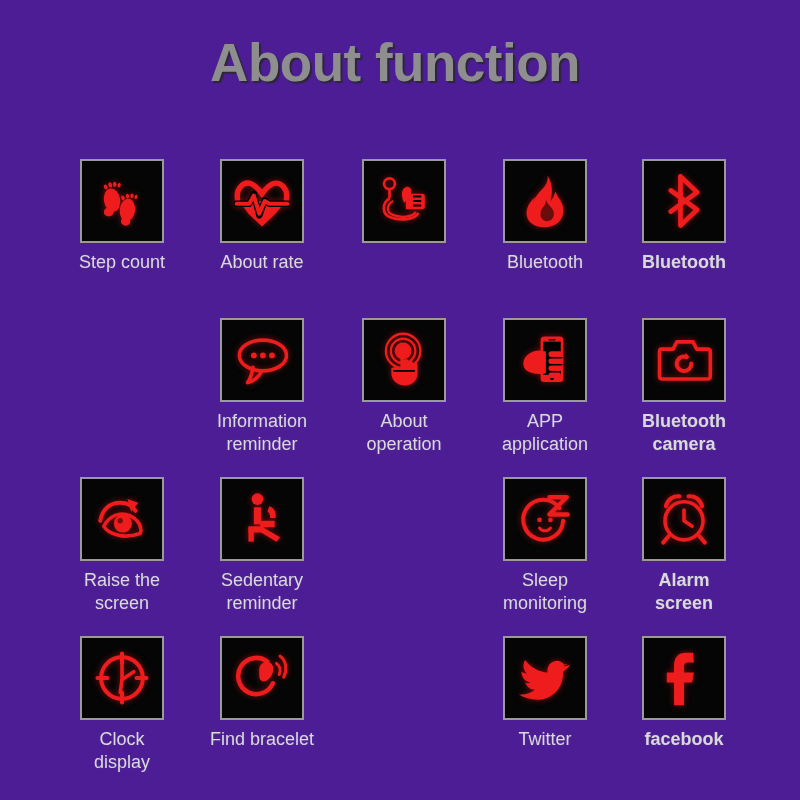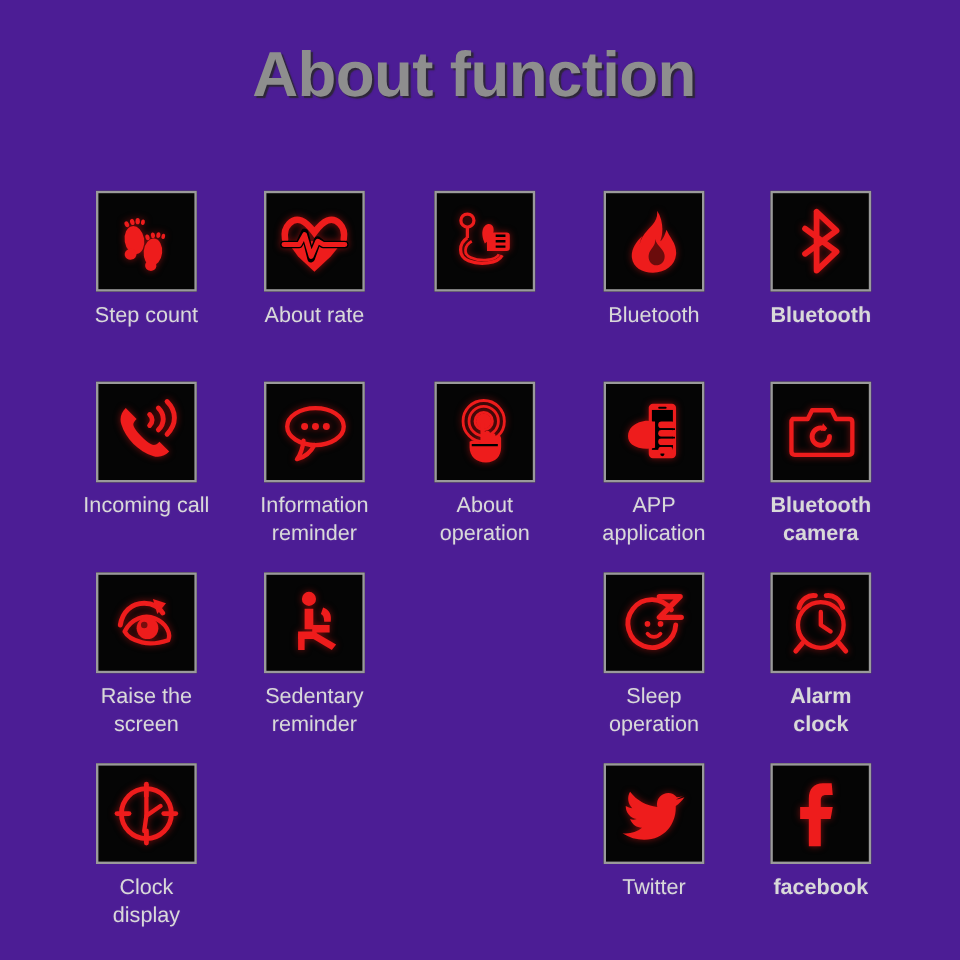--- a/index.html
+++ b/index.html
@@ -166,34 +166,20 @@
           <svg width="56" height="56" viewBox="0 0 64 64">
             <path d="M28 4 L28 60 L47 42 L17 20 M17 44 L47 22 L28 4" fill="none" stroke="#ee1c1c" stroke-width="5.5" stroke-linejoin="round" stroke-linecap="round"></path>
           </svg>
         </div>
         <div class="label">Bluetooth</div>
       </div>
     </div>
 
     <div class="row">
 
-      <div class="cell c0">
-        <div class="icon-box">
-          <svg width="58" height="58" viewBox="0 0 64 64">
-            <path d="M13 10 C9 14 7 19 9 25 C13 38 25 50 38 54 C44 56 49 54 53 50
-                     L44 41 C41 44 39 45 36 43 C31 40 24 33 21 28 C19 25 20 23 23 20 Z" fill="#ee1c1c"></path>
-            <g fill="none" stroke="#ee1c1c" stroke-width="4.5" stroke-linecap="round">
-              <path d="M35 26 C38 23 38 19 35 16"></path>
-              <path d="M43 30 C49 24 49 16 43 10"></path>
-              <path d="M51 34 C60 25 60 13 51 4"></path>
-            </g>
-          </svg>
-        </div>
-        <div class="label">Incoming call</div>
-      </div>
 
       <div class="cell c1">
         <div class="icon-box">
           <svg width="58" height="58" viewBox="0 0 64 64">
             <ellipse cx="33" cy="27" rx="26" ry="17" fill="none" stroke="#ee1c1c" stroke-width="4"></ellipse>
             <path d="M22 40 C21 48 19 53 16 57 C24 55 29 50 32 44" fill="none" stroke="#ee1c1c" stroke-width="4" stroke-linejoin="round" stroke-linecap="round"></path>
             <g fill="#ee1c1c">
               <circle cx="23" cy="27" r="3.2"></circle>
               <circle cx="33" cy="27" r="3.2"></circle>
               <circle cx="43" cy="27" r="3.2"></circle>
@@ -299,36 +285,36 @@
         <div class="icon-box">
           <svg width="58" height="58" viewBox="0 0 64 64">
             <path d="M48 20 A22 22 0 1 0 52 34" fill="none" stroke="#ee1c1c" stroke-width="4.5" stroke-linecap="round"></path>
             <path d="M37 8 L56 8 L37 27 L57 27" fill="none" stroke="#ee1c1c" stroke-width="5" stroke-linejoin="round" stroke-linecap="round"></path>
             <circle cx="26" cy="33" r="2.6" fill="#ee1c1c"></circle>
             <circle cx="38" cy="33" r="2.6" fill="#ee1c1c"></circle>
             <path d="M26 42 C29 46 35 46 38 42" fill="none" stroke="#ee1c1c" stroke-width="3.4" stroke-linecap="round"></path>
           </svg>
         </div>
         <div class="label">Sleep
-operation</div>
+monitoring</div>
       </div>
 
       <div class="cell c4">
         <div class="icon-box">
           <svg width="58" height="58" viewBox="0 0 64 64">
             <circle cx="32" cy="34" r="21" fill="none" stroke="#ee1c1c" stroke-width="4"></circle>
             <path d="M32 22 L32 34 L41 40" fill="none" stroke="#ee1c1c" stroke-width="4" stroke-linecap="round" stroke-linejoin="round"></path>
             <path d="M12 18 C14 10 21 6 27 7" fill="none" stroke="#ee1c1c" stroke-width="4.5" stroke-linecap="round"></path>
             <path d="M52 18 C50 10 43 6 37 7" fill="none" stroke="#ee1c1c" stroke-width="4.5" stroke-linecap="round"></path>
             <path d="M15 51 L9 58" fill="none" stroke="#ee1c1c" stroke-width="4.5" stroke-linecap="round"></path>
             <path d="M49 51 L55 58" fill="none" stroke="#ee1c1c" stroke-width="4.5" stroke-linecap="round"></path>
           </svg>
         </div>
         <div class="label">Alarm
-clock</div>
+screen</div>
       </div>
     </div>
 
     <div class="row">
 
       <div class="cell c0">
         <div class="icon-box">
           <svg width="58" height="58" viewBox="0 0 64 64">
             <circle cx="32" cy="32" r="23" fill="none" stroke="#ee1c1c" stroke-width="4.5"></circle>
             <g stroke="#ee1c1c" stroke-width="4.5" stroke-linecap="round">
@@ -338,20 +324,33 @@
               <path d="M48 32 L59 32"></path>
             </g>
             <path d="M32 18 L32 34 L45 25" fill="none" stroke="#ee1c1c" stroke-width="4" stroke-linecap="round" stroke-linejoin="round"></path>
             <path d="M32 34 L30 48" fill="none" stroke="#ee1c1c" stroke-width="4" stroke-linecap="round"></path>
           </svg>
         </div>
         <div class="label">Clock
 display</div>
       </div>
 
+      <div class="cell c1">
+        <div class="icon-box">
+          <svg width="58" height="58" viewBox="0 0 64 64">
+            <path d="M38 14 A20 20 0 1 0 44 38" fill="none" stroke="#ee1c1c" stroke-width="5" stroke-linecap="round"></path>
+            <path d="M31 17 C36 12 42 14 44 19 C46 25 42 32 37 35 C33 37 29 35 29 30 C29 25 28 20 31 17 Z" fill="#ee1c1c"></path>
+            <g fill="none" stroke="#ee1c1c" stroke-width="3.4" stroke-linecap="round">
+              <path d="M48 16 C52 19 53 24 51 28"></path>
+              <path d="M52 8 C59 13 60 23 56 31"></path>
+            </g>
+          </svg>
+        </div>
+        <div class="label">Find bracelet</div>
+      </div>
 
 
       <div class="cell c4">
         <div class="icon-box">
           <svg width="58" height="58" viewBox="0 0 64 64">
             <path d="M42 4 L34 4 C26 4 21 9 21 18 L21 26 L13 26 L13 37 L21 37 L21 62 L32 62 L32 37 L41 37 L43 26 L32 26 L32 20 C32 17 33 15 37 15 L43 15 Z" fill="#ee1c1c"></path>
           </svg>
         </div>
         <div class="label">facebook</div>
       </div>

